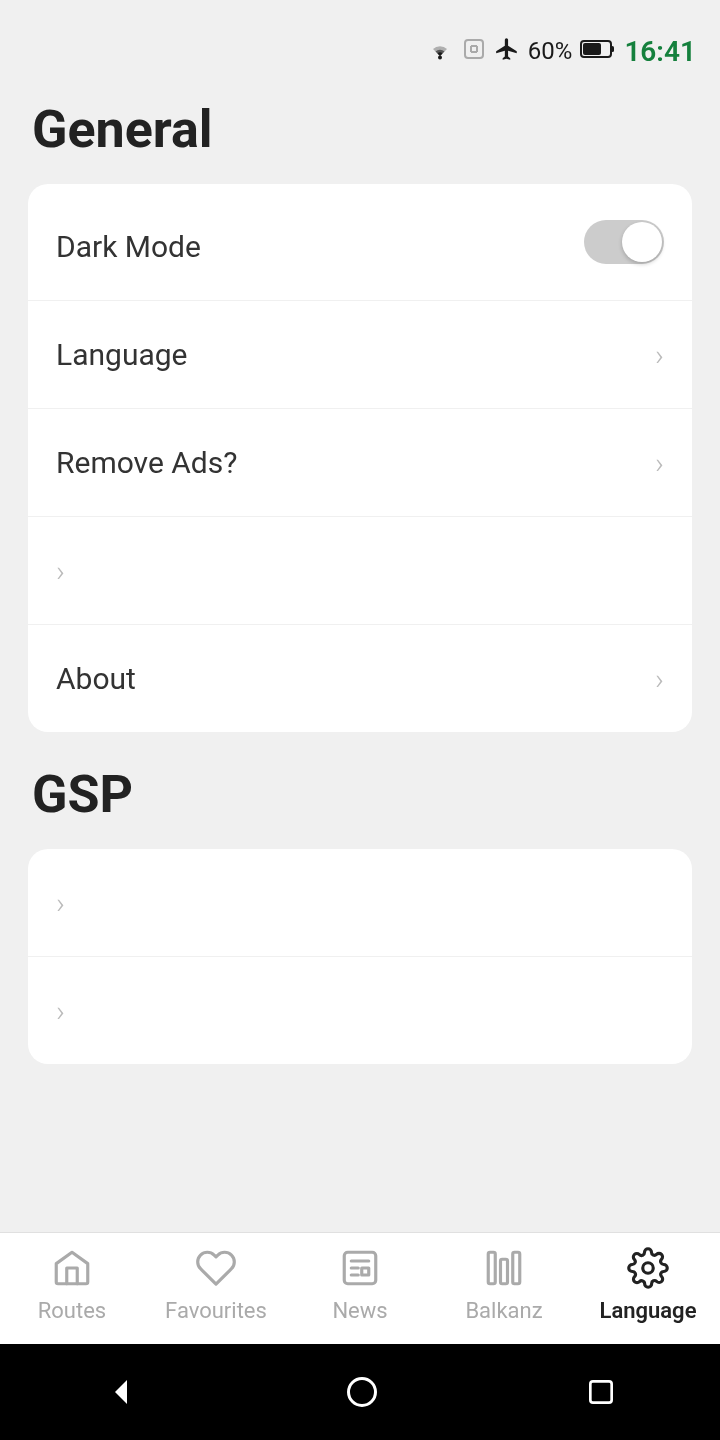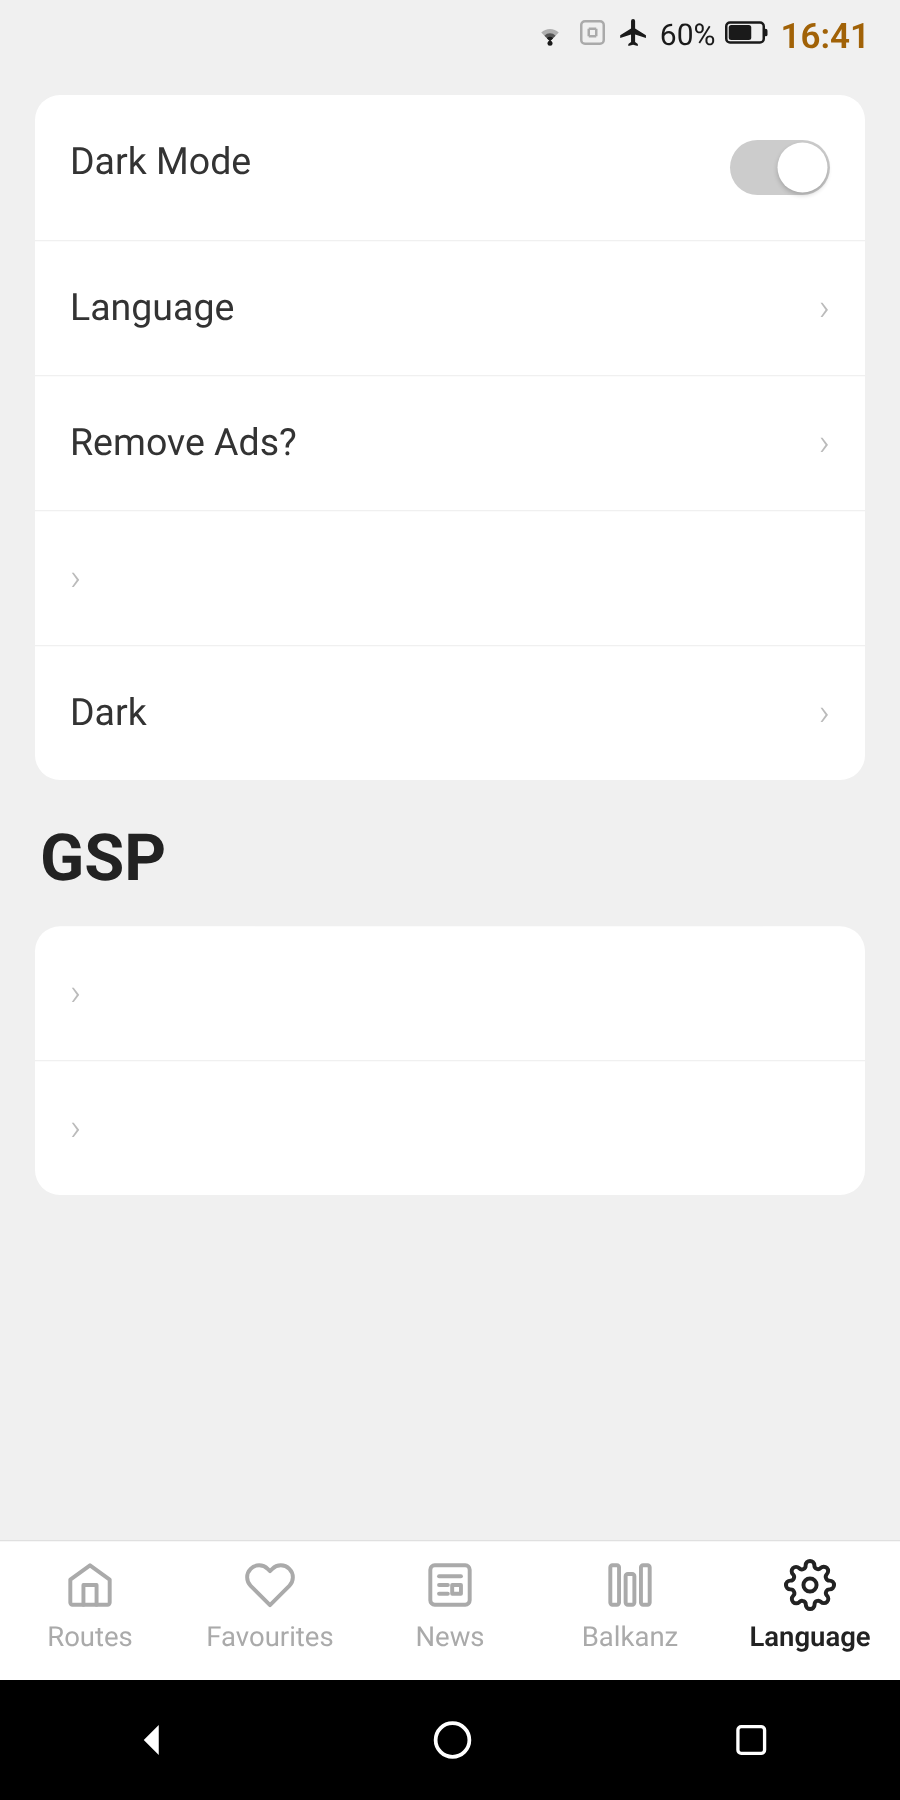--- a/index.html
+++ b/index.html
@@ -16,30 +16,31 @@
 
     
     .status-bar {
       background: #f0f0f0;
       height: 56px;
       display: flex;
       align-items: center;
       justify-content: flex-end;
       padding: 17px 24px;
       gap: 10px;
+      margin-top: 23px;
     }
     .status-bar .status-icons {
       display: flex;
       align-items: center;
       gap: 8px;
     }
     .status-bar .time {
       font-size: 28px;
       font-weight: 600;
-      color: #a16207;
+      color: #15803d;
     }
     .status-bar .battery-text {
       font-size: 24px;
       color: #1a1a1a;
     }
 
     
     .main-content {
       flex: 1;
       padding: 20px 28px 0 28px;
@@ -57,21 +58,21 @@
     
     .card {
       background: #fff;
       border-radius: 20px;
       margin-bottom: 32px;
       overflow: hidden;
     }
 
     .card-item {
       display: flex;
-      align-items: flex-start;
+      align-items: flex-end;
       justify-content: space-between;
       padding: 36px 28px;
       border-bottom: 1px solid #f0f0f0;
     }
     .card-item:last-child {
       border-bottom: none;
     }
 
     .card-item-label {
       font-size: 30px;
@@ -195,20 +196,21 @@
         <rect x="3" y="5" width="18" height="12" rx="2" fill="#1a1a1a"></rect>
       </svg>
     </span>
 
     <span class="time">16:41</span>
   </div>
 </div>
 
 <div class="main-content">
 
+  <h1 class="section-title">General</h1>
 
   <div class="card">
 
     <div class="card-item">
       <span class="card-item-label">Dark Mode</span>
       <div class="toggle">
         <div class="knob"></div>
       </div>
     </div>
 
@@ -220,21 +222,21 @@
     <div class="card-item">
       <span class="card-item-label">Remove Ads?</span>
       <span class="chevron">›</span>
     </div>
 
     <div class="card-item">
       <span class="chevron">›</span>
     </div>
 
     <div class="card-item">
-      <span class="card-item-label">Dark</span>
+      <span class="card-item-label">About</span>
       <span class="chevron">›</span>
     </div>
   </div>
 
   <h1 class="section-title">GSP</h1>
 
   <div class="card">
 
     <div class="card-item">
       <span class="chevron">›</span>

